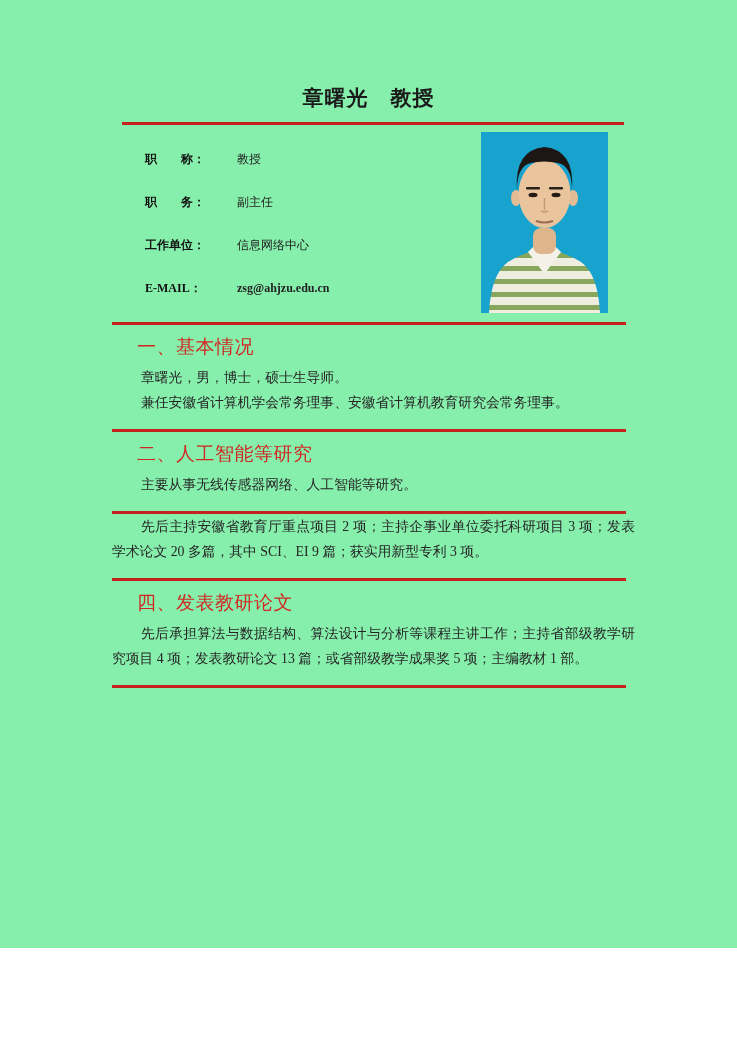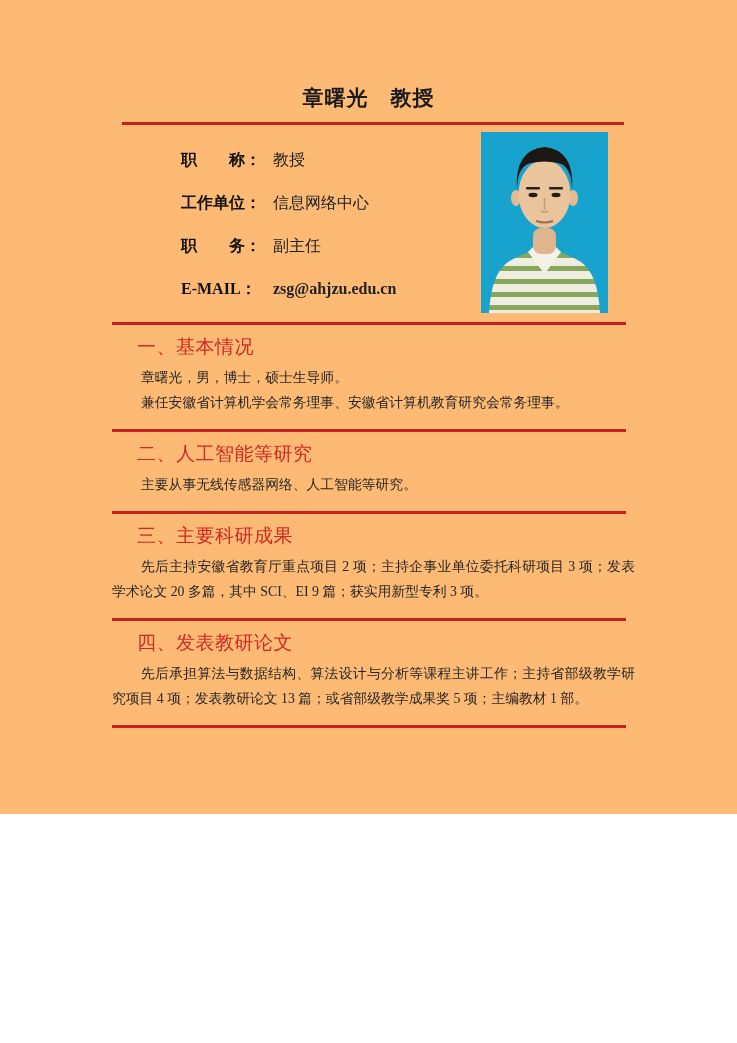--- a/index.html
+++ b/index.html
@@ -1,39 +1,39 @@
 <!DOCTYPE html>
 <html><head>
 <meta charset="utf-8">
 <style>
   html,body { margin:0; padding:0; background:#ffffff; }
   .page {
     position:relative;
-    width:737px; height:814px;
+    width:737px; height:948px;
     margin:0 auto;
-    background:#fdba74;
+    background:#86efac;
     overflow:hidden;
     font-family:"Liberation Serif","DejaVu Serif",serif;
     color:#262626;
   }
   
   h1.doc-title {
     margin:0; padding-top:84px;
     text-align:center;
     font-size:21px; font-weight:bold;
     color:#1a1a1a;
     letter-spacing:1px;
   }
   .title-rule {
     height:3px; background:#c5211e;
     margin:10px 113px 0 122px;
   }
   
   .info-area { position:relative; padding:25px 0 0 145px; }
-  .info-row { margin-bottom:24px; line-height:19px; font-size:16px;margin-left:36px; }
+  .info-row { margin-bottom:24px; line-height:19px; font-size:12px; }
   .info-label {
     display:inline-block; width:92px;
     font-weight:bold; color:#111;
     font-family:"Liberation Sans","DejaVu Sans",sans-serif;
   }
   .info-label.serif-label { font-family:"Liberation Serif","DejaVu Serif",serif; }
   .info-value {
     color:#222;
     font-family:"Liberation Sans","DejaVu Sans",sans-serif;
   }
@@ -71,24 +71,24 @@
 <div class="page">
 
   <h1 class="doc-title">章曙光　教授</h1>
   <div class="title-rule"></div>
 
   <div class="info-area">
     <div class="info-row">
       <span class="info-label">职　　称：</span><span class="info-value">教授</span>
     </div>
     <div class="info-row">
-      <span class="info-label">工作单位：</span><span class="info-value">信息网络中心</span>
+      <span class="info-label">职　　务：</span><span class="info-value">副主任</span>
     </div>
     <div class="info-row">
-      <span class="info-label">职　　务：</span><span class="info-value">副主任</span>
+      <span class="info-label">工作单位：</span><span class="info-value">信息网络中心</span>
     </div>
     <div class="info-row">
       <span class="info-label serif-label">E-MAIL：</span><span class="info-value email-value">zsg@ahjzu.edu.cn</span>
     </div>
 
     <div class="photo-frame">
       <svg width="127" height="181" viewBox="0 0 127 181" xmlns="http://www.w3.org/2000/svg">
         <defs>
           <pattern id="shirt-stripes" x="0" y="0" width="127" height="13" patternUnits="userSpaceOnUse">
             <rect x="0" y="0" width="127" height="13" fill="#efece0"></rect>
@@ -133,21 +133,20 @@
     </section>
 
     <section>
       <div class="rule"></div>
       <h2>二、人工智能等研究</h2>
       <p>主要从事无线传感器网络、人工智能等研究。</p>
     </section>
 
     <section>
       <div class="rule"></div>
-      <h2>三、主要科研成果</h2>
       <p>先后主持安徽省教育厅重点项目 2 项；主持企事业单位委托科研项目 3 项；发表学术论文 20 多篇，其中 SCI、EI 9 篇；获实用新型专利 3 项。</p>
     </section>
 
     <section>
       <div class="rule"></div>
       <h2>四、发表教研论文</h2>
       <p>先后承担算法与数据结构、算法设计与分析等课程主讲工作；主持省部级教学研究项目 4 项；发表教研论文 13 篇；或省部级教学成果奖 5 项；主编教材 1 部。</p>
     </section>
 
     <div class="rule final-rule"></div>

